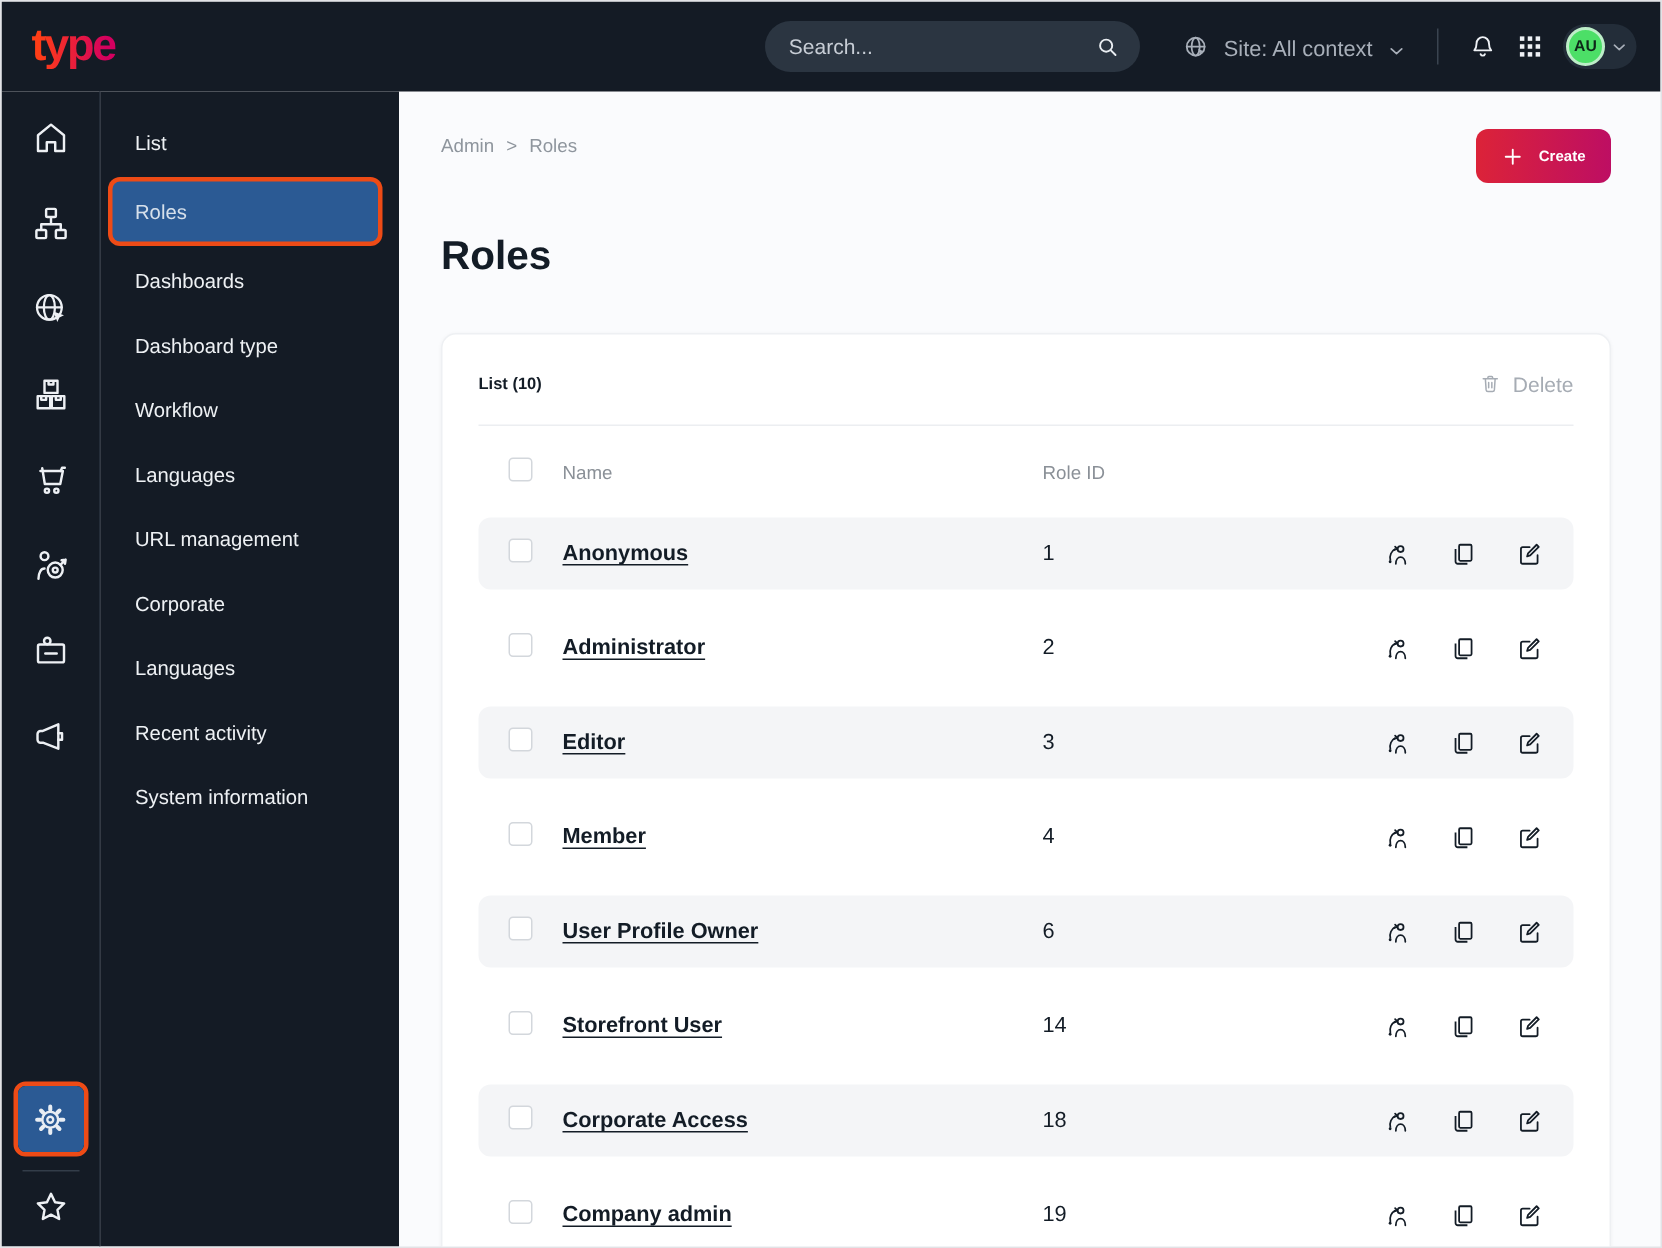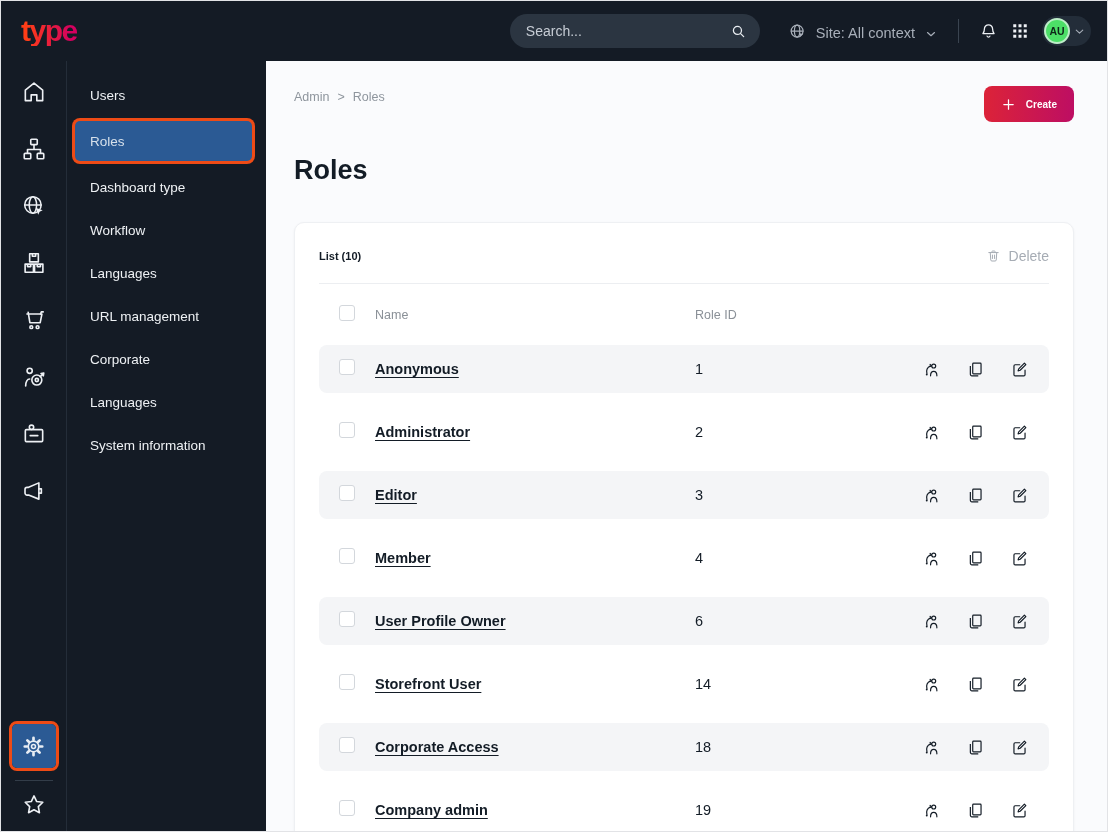--- a/index.html
+++ b/index.html
@@ -244,28 +244,30 @@
         <div class="rail-divider"></div>
         <span class="rail-item">
           <svg width="26" height="26" viewBox="0 0 24 24" fill="none" stroke="currentColor" stroke-width="1.5" stroke-linejoin="round">
             <path d="M12 3.6l2.5 5.2 5.6.7-4.1 4 1 5.6-5-2.7-5 2.7 1-5.6-4.1-4 5.6-.7Z"></path>
           </svg>
         </span>
       </div>
     </nav>
 
     <nav class="sidebar">
-      <div class="side-item">Users</div>
+      <div class="side-item">List</div>
       <div class="side-item active">Roles</div>
+      <div class="side-item">Dashboards</div>
       <div class="side-item">Dashboard type</div>
       <div class="side-item">Workflow</div>
       <div class="side-item">Languages</div>
       <div class="side-item">URL management</div>
       <div class="side-item">Corporate</div>
       <div class="side-item">Languages</div>
+      <div class="side-item">Recent activity</div>
       <div class="side-item">System information</div>
     </nav>
 
     <main class="content">
       <div class="content-top">
         <div class="breadcrumb">
           <span class="crumb">Admin</span>
           <span>&gt;</span>
           <span class="crumb">Roles</span>
         </div>

